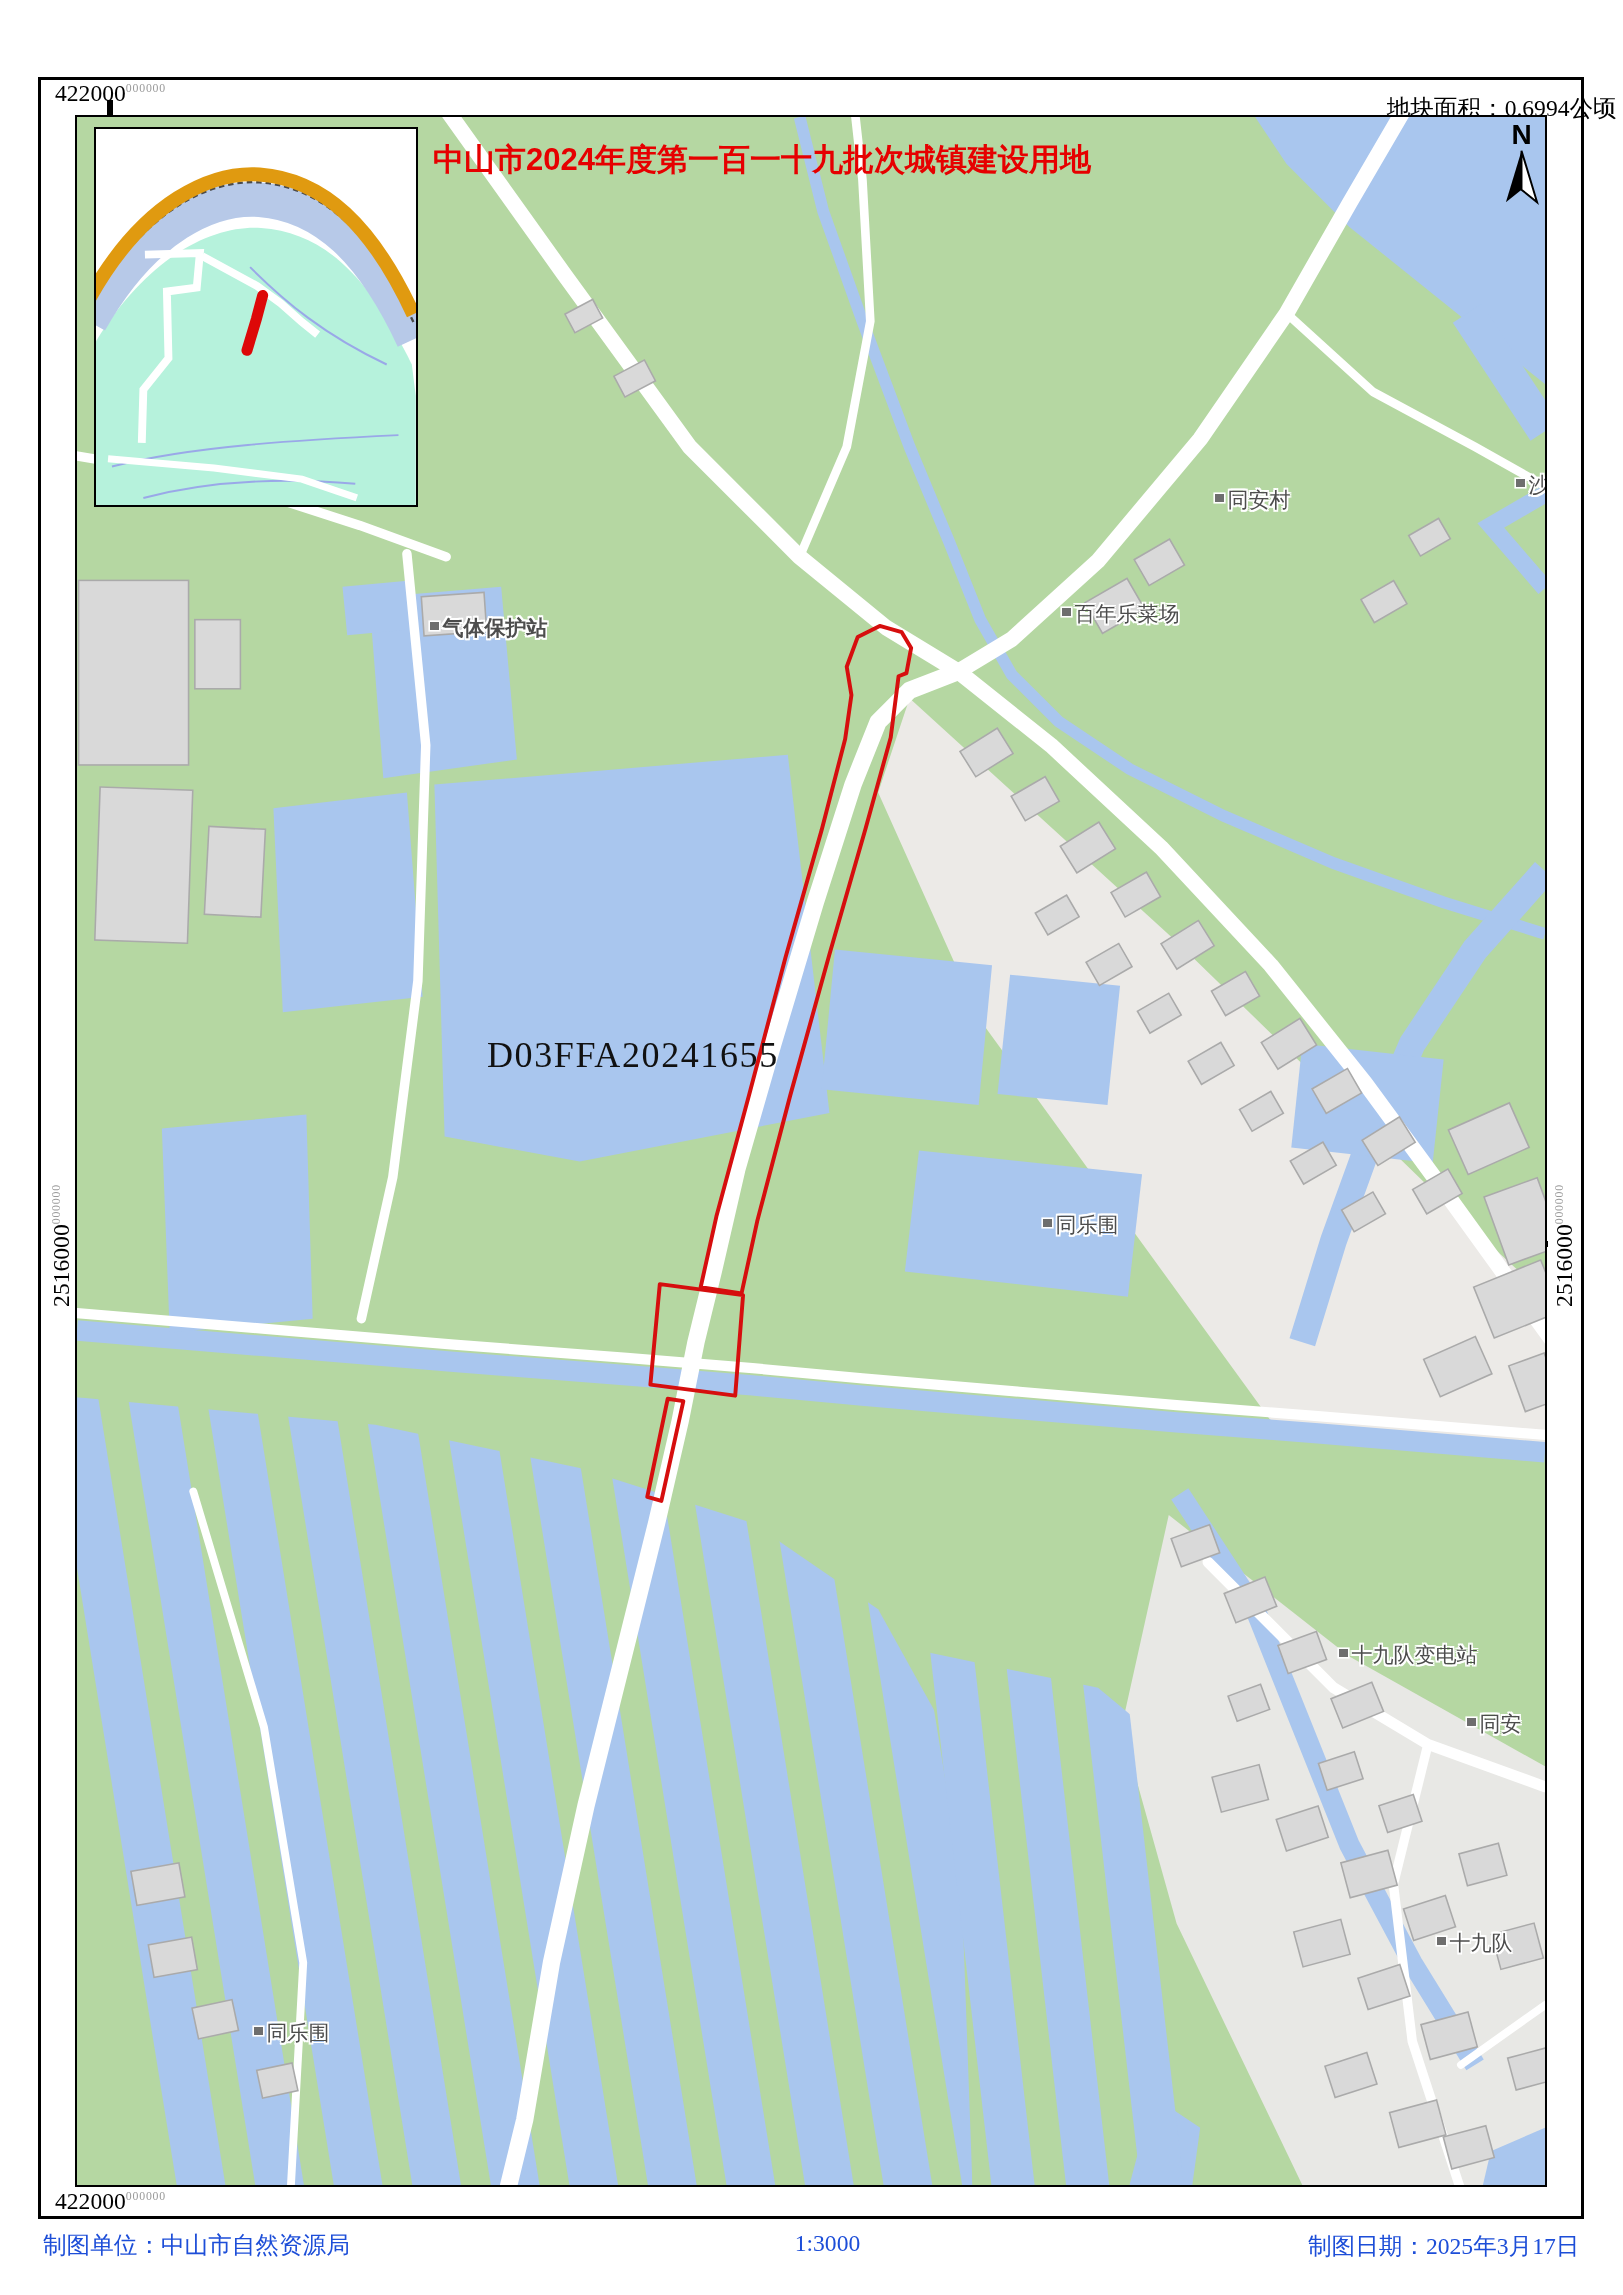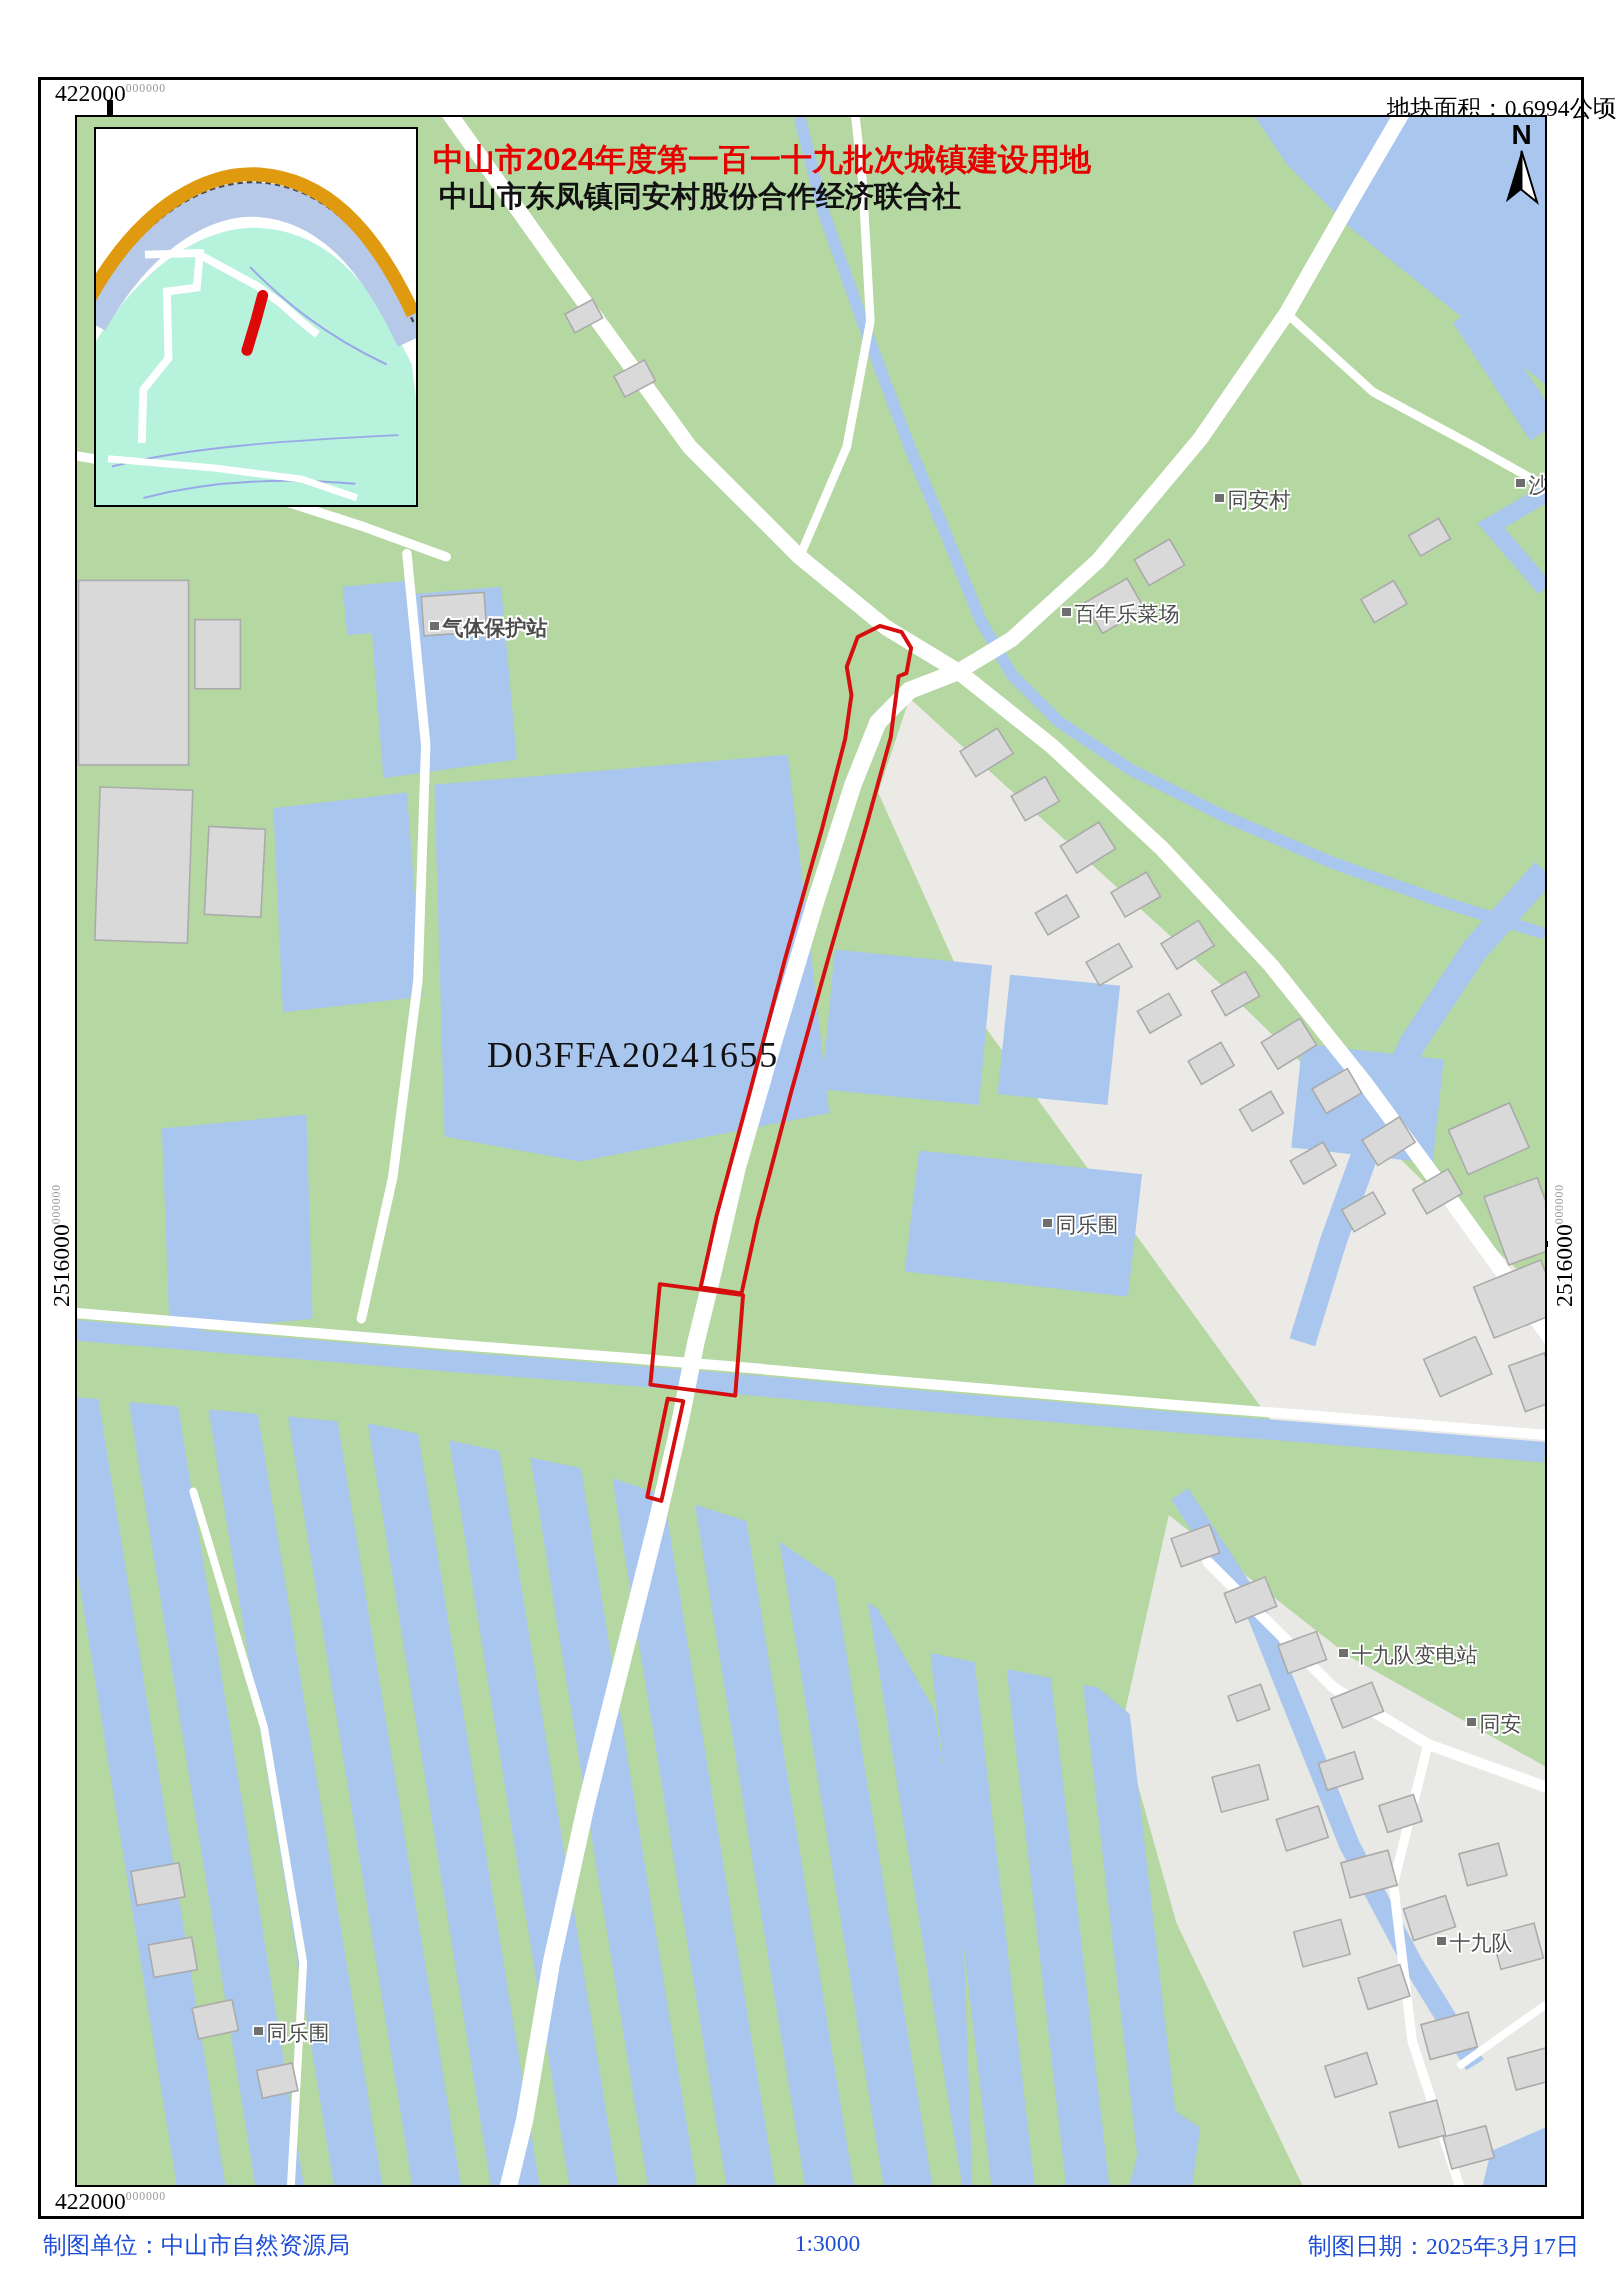--- a/index.html
+++ b/index.html
@@ -202,21 +202,20 @@
 
       <g stroke="#d60e0e" stroke-width="5" fill="none" stroke-linejoin="round">
         <polygon points="986,736 980,700 994,662 1022,648 1050,656 1062,676 1056,708 1046,712 1036,790 1004,906 958,1066 908,1246 866,1406 846,1498 794,1490 814,1400 856,1244 902,1070 948,908 978,792"></polygon>
         <polygon points="742,1486 848,1500 838,1628 730,1614"></polygon>
         <polygon points="752,1632 772,1635 744,1762 726,1757"></polygon>
       </g>
     </svg>
 
     
     <div id="anno-red" class="abs">中山市2024年度第一百一十九批次城镇建设用地</div>
-    <div id="anno-black" class="abs">中山市东凤镇同安村股份合作经济联合社</div>
     <div id="parcel-code" class="abs">D03FFA20241655</div>
 
     
     <div id="inset" class="abs">
       <svg width="320" height="376" viewBox="0 0 407 479">
         <rect x="0" y="0" width="407" height="479" fill="#ffffff"></rect>
         <path d="M -5 278 C 65 160 150 122 210 126 C 290 132 346 186 402 300 L 407 340 L 407 479 L -5 479 Z" fill="#b6f2dc"></path>
         <path d="M -8 246 C 62 122 148 86 208 90 C 290 96 352 156 404 268" stroke="#b7c9e8" stroke-width="44" fill="none"></path>
         <path d="M -8 224 C 62 100 148 64 208 68 C 290 74 352 134 404 246" stroke="#4a4a4a" stroke-width="3" stroke-dasharray="7 5" fill="none"></path>
         <path d="M -8 214 C 62 90 148 54 208 58 C 290 64 352 124 404 236" stroke="#e09a10" stroke-width="18" fill="none"></path>

